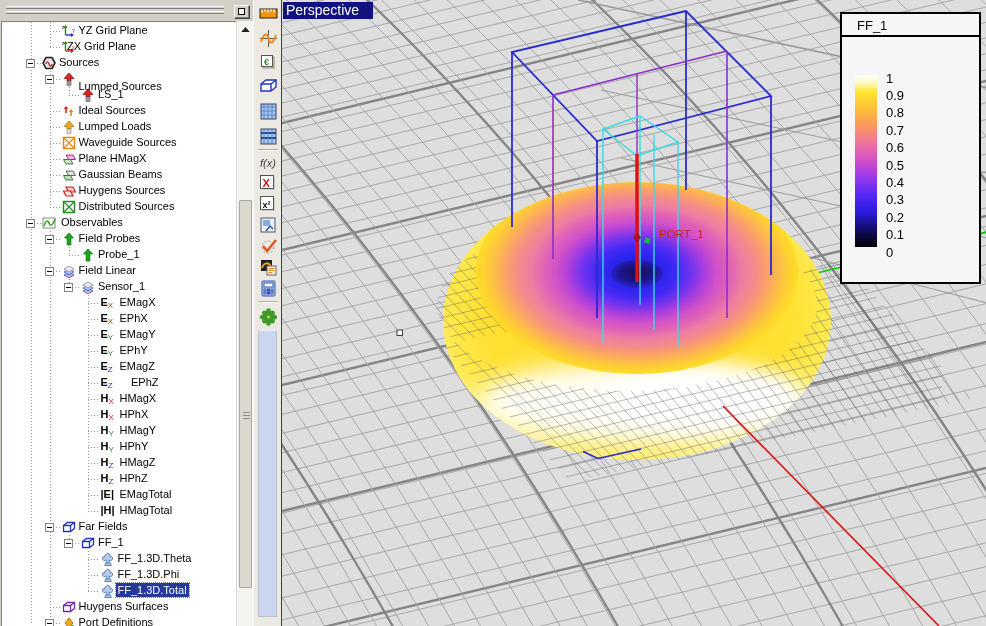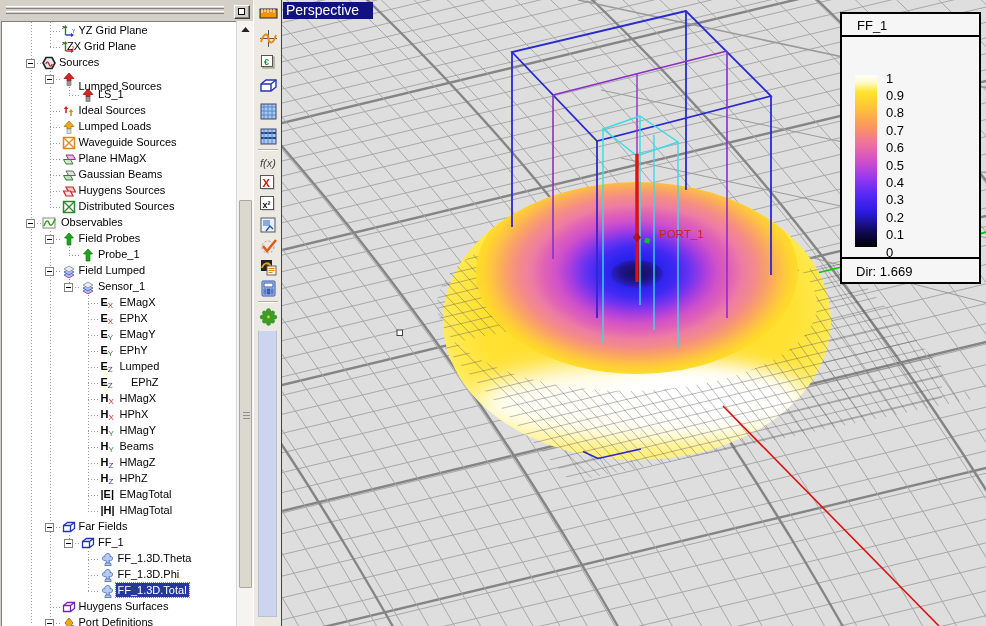--- a/index.html
+++ b/index.html
@@ -136,21 +136,20 @@
       <div class="cl" style="top:74.9px">0.9</div>
       <div class="cl" style="top:92.3px">0.8</div>
       <div class="cl" style="top:109.7px">0.7</div>
       <div class="cl" style="top:127.1px">0.6</div>
       <div class="cl" style="top:144.5px">0.5</div>
       <div class="cl" style="top:161.9px">0.4</div>
       <div class="cl" style="top:179.3px">0.3</div>
       <div class="cl" style="top:196.7px">0.2</div>
       <div class="cl" style="top:214.1px">0.1</div>
       <div class="cl" style="top:231.5px">0</div>
-<div id="dirrow">Dir: 1.669</div>
 </div>
 </div>
 <div id="leftpanel">
  <div id="grip">
       <div class="gbar" style="top:6px"></div>
       <div class="gbar" style="top:11px"></div>
       <div id="gbtn">
         <div></div>
       </div>
     </div>
@@ -311,21 +310,21 @@
 <div class="eb" style="left:43.0px;top:265.5px">
             <div class="ebm"></div>
           </div>
 <div class="ic" style="left:59.5px;top:263px">
             <svg width="14" height="14" viewBox="0 0 14 14" style="position:absolute;left:0;top:0">
               <path d="M2 11l5-3 5 3-5 3z" fill="#c8b4e8" stroke="#6a3ab0" stroke-width="0.8"></path>
               <path d="M2 8l5-3 5 3-5 3z" fill="#a4c4f0" stroke="#3a55b0" stroke-width="0.8"></path>
               <path d="M2 5l5-3 5 3-5 3z" fill="#e8e8f8" stroke="#888" stroke-width="0.8"></path>
             </svg>
           </div>
-<div class="lbl" style="left:76.5px;top:262px">Field Lumped</div>
+<div class="lbl" style="left:76.5px;top:262px">Field Linear</div>
 <div class="hg" style="left:66.5px;top:286px;width:11.5px"></div>
 <div class="eb" style="left:62.0px;top:281.5px">
             <div class="ebm"></div>
           </div>
 <div class="ic" style="left:79px;top:279px">
             <svg width="14" height="14" viewBox="0 0 14 14" style="position:absolute;left:0;top:0">
               <path d="M2 11l5-3 5 3-5 3z" fill="#c8b4e8" stroke="#6a3ab0" stroke-width="0.8"></path>
               <path d="M2 8l5-3 5 3-5 3z" fill="#a4c4f0" stroke="#3a55b0" stroke-width="0.8"></path>
               <path d="M2 5l5-3 5 3-5 3z" fill="#e8e8f8" stroke="#888" stroke-width="0.8"></path>
             </svg>
@@ -338,36 +337,36 @@
 <div class="ehic" style="left:98.5px;top:310px"><b>E</b><span style="color:#d22;font-size:8px;vertical-align:-2px">X</span></div>
 <div class="lbl" style="left:117.5px;top:310px">EPhX</div>
 <div class="hg" style="left:85.5px;top:334px;width:12.0px"></div>
 <div class="ehic" style="left:98.5px;top:326px"><b>E</b><span style="color:#2a8a2a;font-size:8px;vertical-align:-2px">Y</span></div>
 <div class="lbl" style="left:117.5px;top:326px">EMagY</div>
 <div class="hg" style="left:85.5px;top:350px;width:12.0px"></div>
 <div class="ehic" style="left:98.5px;top:342px"><b>E</b><span style="color:#2a8a2a;font-size:8px;vertical-align:-2px">Y</span></div>
 <div class="lbl" style="left:117.5px;top:342px">EPhY</div>
 <div class="hg" style="left:85.5px;top:366px;width:12.0px"></div>
 <div class="ehic" style="left:98.5px;top:358px"><b>E</b><span style="color:#2233dd;font-size:8px;vertical-align:-2px">Z</span></div>
-<div class="lbl" style="left:117.5px;top:358px">Lumped</div>
+<div class="lbl" style="left:117.5px;top:358px">EMagZ</div>
 <div class="hg" style="left:85.5px;top:382px;width:12.0px"></div>
 <div class="ehic" style="left:98.5px;top:374px"><b>E</b><span style="color:#2233dd;font-size:8px;vertical-align:-2px">Z</span></div>
 <div class="lbl" style="left:129px;top:374px">EPhZ</div>
 <div class="hg" style="left:85.5px;top:398px;width:12.0px"></div>
 <div class="ehic" style="left:98.5px;top:390px"><b>H</b><span style="color:#d22;font-size:8px;vertical-align:-2px">X</span></div>
 <div class="lbl" style="left:117.5px;top:390px">HMagX</div>
 <div class="hg" style="left:85.5px;top:414px;width:12.0px"></div>
 <div class="ehic" style="left:98.5px;top:406px"><b>H</b><span style="color:#d22;font-size:8px;vertical-align:-2px">X</span></div>
 <div class="lbl" style="left:117.5px;top:406px">HPhX</div>
 <div class="hg" style="left:85.5px;top:430px;width:12.0px"></div>
 <div class="ehic" style="left:98.5px;top:422px"><b>H</b><span style="color:#2a8a2a;font-size:8px;vertical-align:-2px">Y</span></div>
 <div class="lbl" style="left:117.5px;top:422px">HMagY</div>
 <div class="hg" style="left:85.5px;top:446px;width:12.0px"></div>
 <div class="ehic" style="left:98.5px;top:438px"><b>H</b><span style="color:#2a8a2a;font-size:8px;vertical-align:-2px">Y</span></div>
-<div class="lbl" style="left:117.5px;top:438px">Beams</div>
+<div class="lbl" style="left:117.5px;top:438px">HPhY</div>
 <div class="hg" style="left:85.5px;top:462px;width:12.0px"></div>
 <div class="ehic" style="left:98.5px;top:454px"><b>H</b><span style="color:#2233dd;font-size:8px;vertical-align:-2px">Z</span></div>
 <div class="lbl" style="left:117.5px;top:454px">HMagZ</div>
 <div class="hg" style="left:85.5px;top:478px;width:12.0px"></div>
 <div class="ehic" style="left:98.5px;top:470px"><b>H</b><span style="color:#2233dd;font-size:8px;vertical-align:-2px">Z</span></div>
 <div class="lbl" style="left:117.5px;top:470px">HPhZ</div>
 <div class="hg" style="left:85.5px;top:494px;width:12.0px"></div>
 <div class="ehic" style="left:98.5px;top:486px"><b>|E|</b></div>
 <div class="lbl" style="left:117.5px;top:486px">EMagTotal</div>
 <div class="hg" style="left:85.5px;top:510px;width:12.0px"></div>

